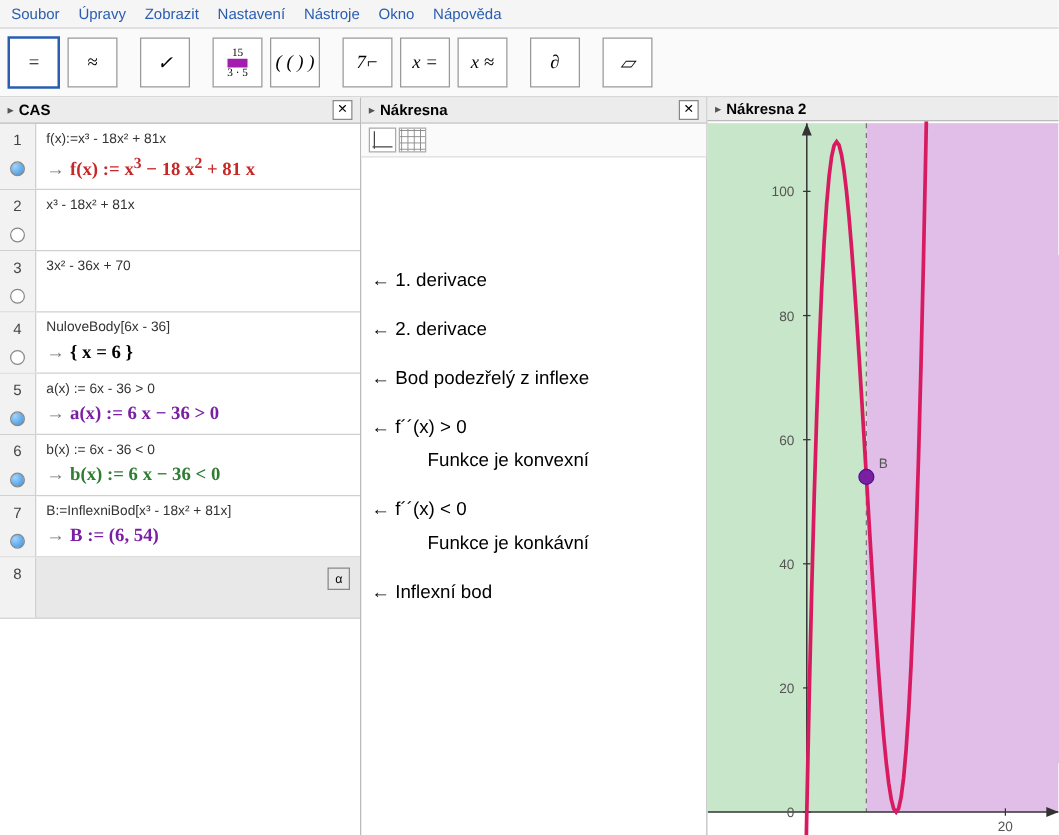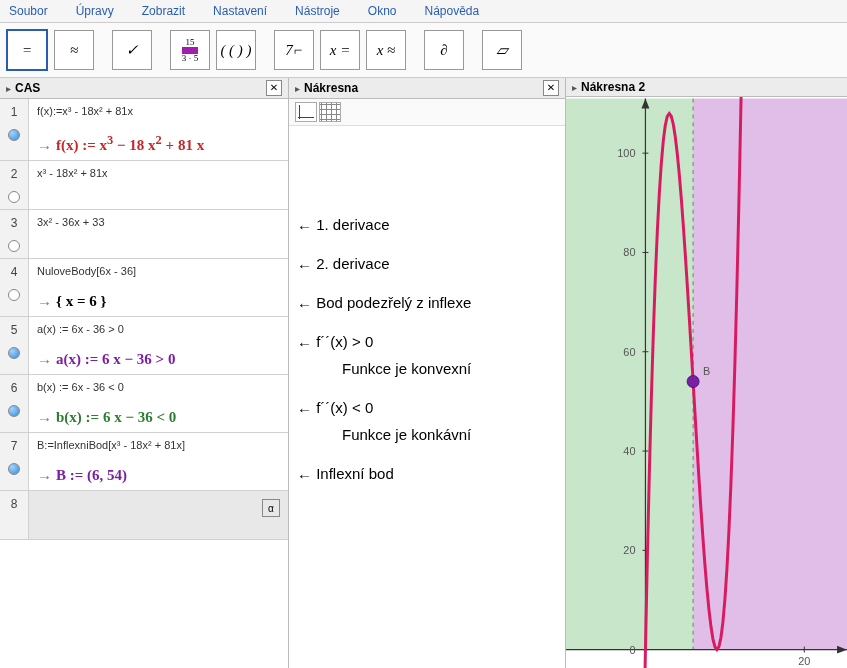--- a/index.html
+++ b/index.html
@@ -1,16 +1,16 @@
 <!DOCTYPE html>
 <html><head>
 <meta charset="utf-8">
 <style>
   html,body{margin:0;padding:0;font-family:Arial,sans-serif;font-size:12px;background:#fff;color:#000;width:847px;height:668px;overflow:hidden}
-  .menubar{display:flex;gap:22px;padding:3px 6px;background:#f5f5f5;border-bottom:1px solid #ccc;color:#2a5db0;font-size:12px}
+  .menubar{display:flex;gap:9px;padding:3px 6px;background:#f5f5f5;border-bottom:1px solid #ccc;color:#2a5db0;font-size:12px}
   .menubar span{cursor:default;padding:1px 3px}
   .toolbar{display:flex;gap:6px;padding:6px;background:#fafafa;border-bottom:1px solid #ccc;align-items:center}
   .tool{width:38px;height:38px;border:1px solid #999;background:#fff;display:flex;align-items:center;justify-content:center;font-size:15px;font-family:"Times New Roman",serif}
   .tool.sel{border:2px solid #2a5db0}
   .tool small{font-size:9px;line-height:1}
   .tool .stack{display:flex;flex-direction:column;align-items:center;line-height:1}
   .panels{display:flex;height:calc(100% - 70px)}
   .panel-head{display:flex;align-items:center;justify-content:space-between;background:#ececec;border-bottom:1px solid #bbb;padding:2px 6px;font-size:12px}
   .panel-head .title{display:flex;align-items:center;gap:4px}
   .closebox{width:14px;height:14px;border:1px solid #888;background:#fff;display:flex;align-items:center;justify-content:center;font-size:10px;line-height:1}
@@ -19,21 +19,21 @@
   .cas{width:288px;border-right:1px solid #bbb;display:flex;flex-direction:column;background:#fff}
   .cas-body{flex:1;overflow:auto}
   .cas-row{display:flex;border-bottom:1px solid #d0d0d0;min-height:48px}
   .cas-num{width:28px;background:#f2f2f2;border-right:1px solid #d0d0d0;display:flex;flex-direction:column;align-items:center;justify-content:flex-start;padding-top:6px;gap:10px;font-size:12px;color:#444}
   .bullet{width:10px;height:10px;border-radius:50%;border:1px solid #888}
   .bullet.filled{background:radial-gradient(circle at 30% 30%,#9fd4ff,#3b8dd8)}
   .bullet.empty{background:#fff}
   .cas-cell{flex:1;padding:6px 8px;font-size:12px}
   .cas-input{font-size:11px;color:#333}
   .cas-sub{font-size:11px;color:#666;margin-top:6px}
-  .cas-out{font-family:"Times New Roman",serif;font-size:15px;margin-top:16px}
+  .cas-out{font-family:"Times New Roman",serif;font-size:15px;margin-top:6px}
   .arrow{color:#777;margin-right:4px}
   .red{color:#c62828}.purple{color:#7b1fa2}.green{color:#2e7d32}
   .cas-row.active{background:#e8e8e8}
   .alpha-box{float:right;width:16px;height:16px;border:1px solid #888;font-size:10px;display:flex;align-items:center;justify-content:center;margin-top:2px}
   
   .gfx1{width:276px;border-right:1px solid #bbb;display:flex;flex-direction:column}
   .gfx1-tb{display:flex;gap:2px;padding:3px 6px;border-bottom:1px solid #ddd;background:#fafafa}
   .axis-ico,.grid-ico{width:20px;height:18px;border:1px solid #aaa;background:#fff;position:relative}
   .axis-ico::before{content:"";position:absolute;left:3px;top:2px;bottom:2px;width:1px;background:#444}
   .axis-ico::after{content:"";position:absolute;left:2px;right:2px;bottom:3px;height:1px;background:#444}
@@ -130,21 +130,21 @@
           <div class="cas-cell">
             <div class="cas-input">x³ - 18x² + 81x</div>
           </div>
         </div>
         <div class="cas-row">
           <div class="cas-num">
             <div>3</div>
             <div class="bullet empty"></div>
           </div>
           <div class="cas-cell">
-            <div class="cas-input">3x² - 36x + 33</div>
+            <div class="cas-input">3x² - 36x + 70</div>
           </div>
         </div>
         <div class="cas-row">
           <div class="cas-num">
             <div>4</div>
             <div class="bullet empty"></div>
           </div>
           <div class="cas-cell">
             <div class="cas-input">NuloveBody[6x - 36]</div>
             <div class="cas-out"><span class="arrow">→</span><b>{ x = 6 }</b></div>

